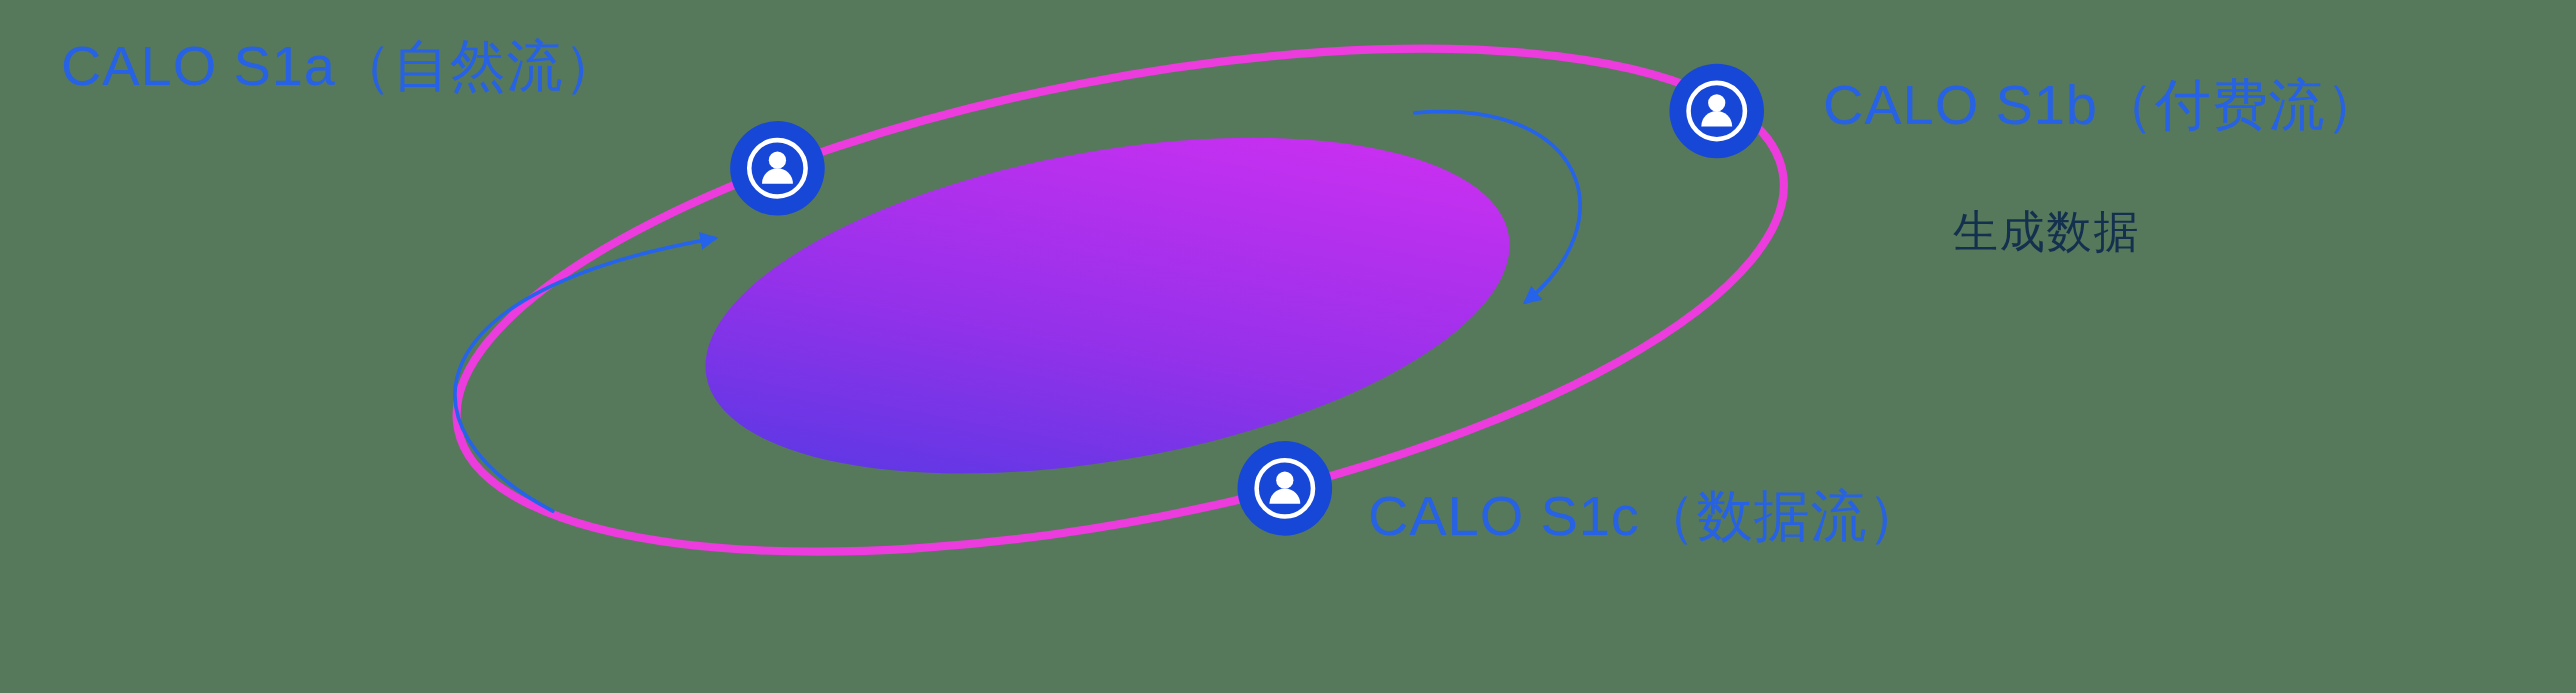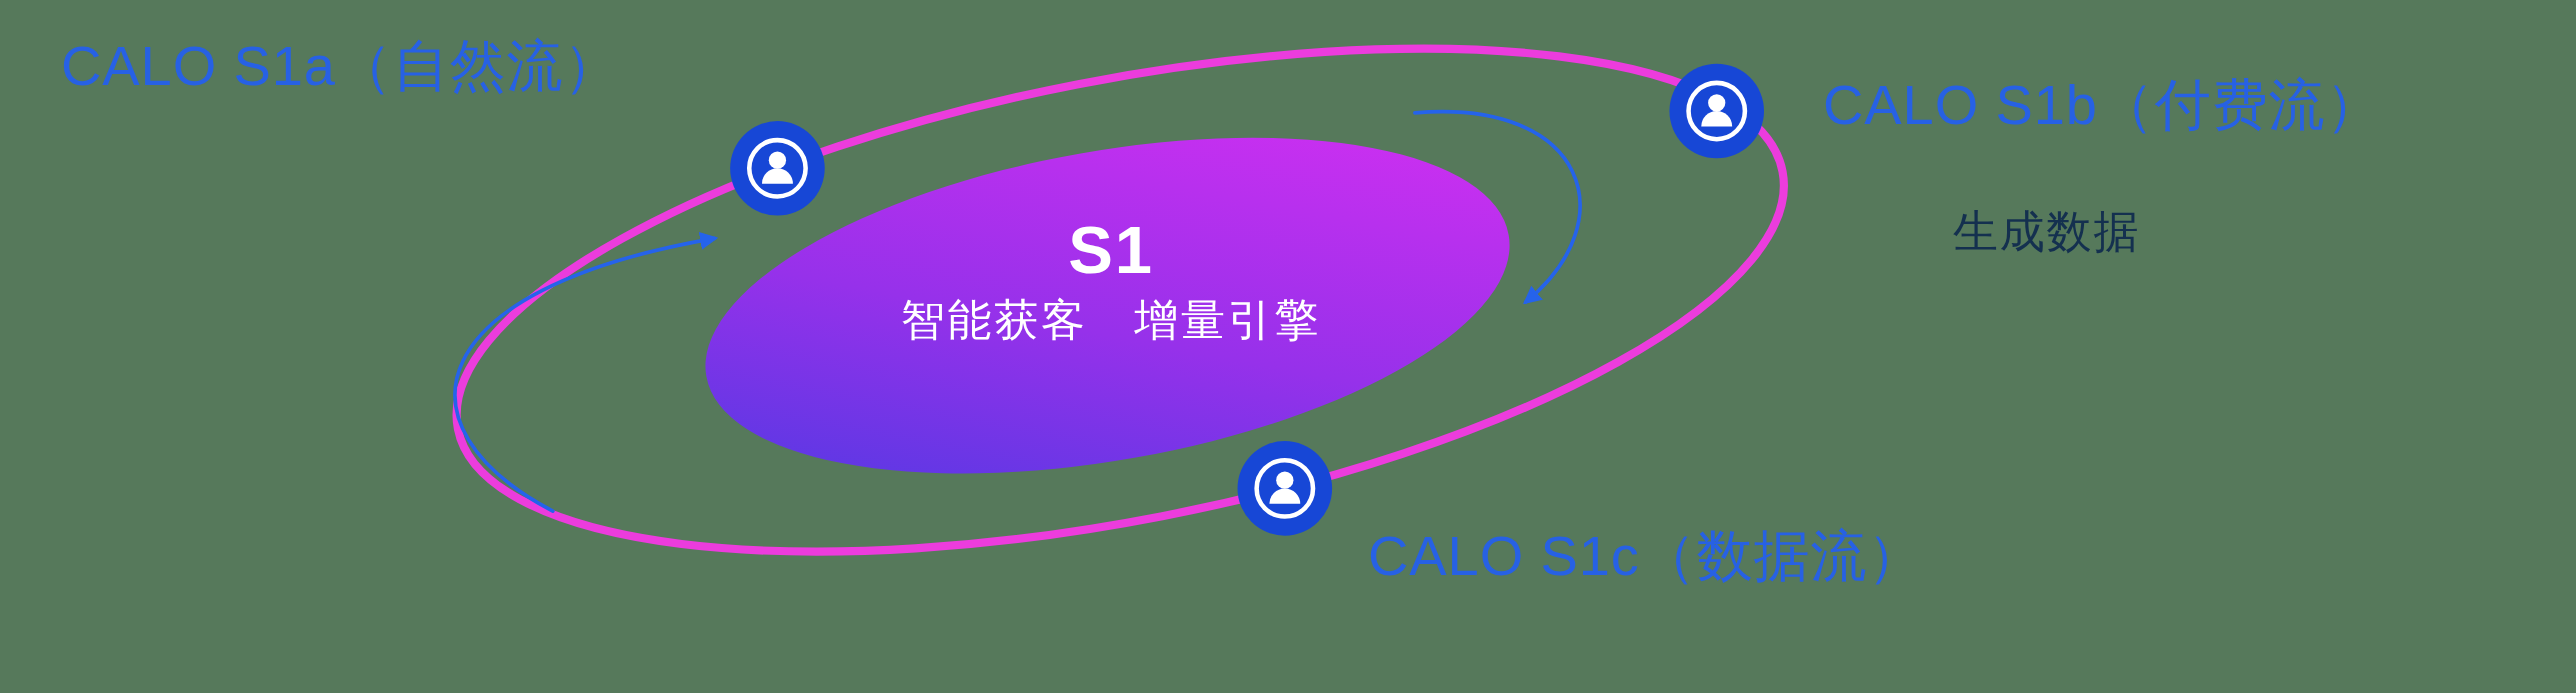--- a/index.html
+++ b/index.html
@@ -31,21 +31,21 @@
   .node-sublabel {
     color: #14304f;
     font-size: 45px;
     font-weight: 500;
     letter-spacing: 1.8px;
   }
   .label-s1a { left: 45px;   top: 38px; margin-left: 16px;  }
   .sub-s1a   { left: 443px;  top: 162px; }
   .label-s1b { left: 1823px; top: 77px;  }
   .sub-s1b   { left: 1953px; top: 209px; }
-  .label-s1c { left: 1368px; top: 488px; margin-top: 40px; }
+  .label-s1c { left: 1368px; top: 488px; }
   .sub-s1c   { left: 1425px; top: 605px; }
   .core-text {
     position: absolute;
     left: 1111px;
     top: 216px;
     transform: translateX(-50%);
     text-align: center;
     color: #ffffff;
   }
   .core-title {
@@ -100,24 +100,20 @@
       <path d="M -17 17 A 17 17 0 0 1 17 17 Z" fill="#ffffff"></path>
     </g>
     <g transform="translate(1413 537)">
       <circle r="52" fill="#1747d6"></circle>
       <circle r="31" fill="none" stroke="#ffffff" stroke-width="5"></circle>
       <circle cy="-9" r="9.5" fill="#ffffff"></circle>
       <path d="M -17 17 A 17 17 0 0 1 17 17 Z" fill="#ffffff"></path>
     </g>
   </svg>
 
-  <div class="core-text">
-    <div class="core-title">S1</div>
-    <div class="core-subtitle">智能获客　增量引擎</div>
-  </div>
 
   <div class="label node-label label-s1a">CALO S1a（自然流）</div>
 
   <div class="label node-label label-s1b">CALO S1b（付费流）</div>
   <div class="label node-sublabel sub-s1b">生成数据</div>
 
   <div class="label node-label label-s1c">CALO S1c（数据流）</div>
 
 </div>
 

